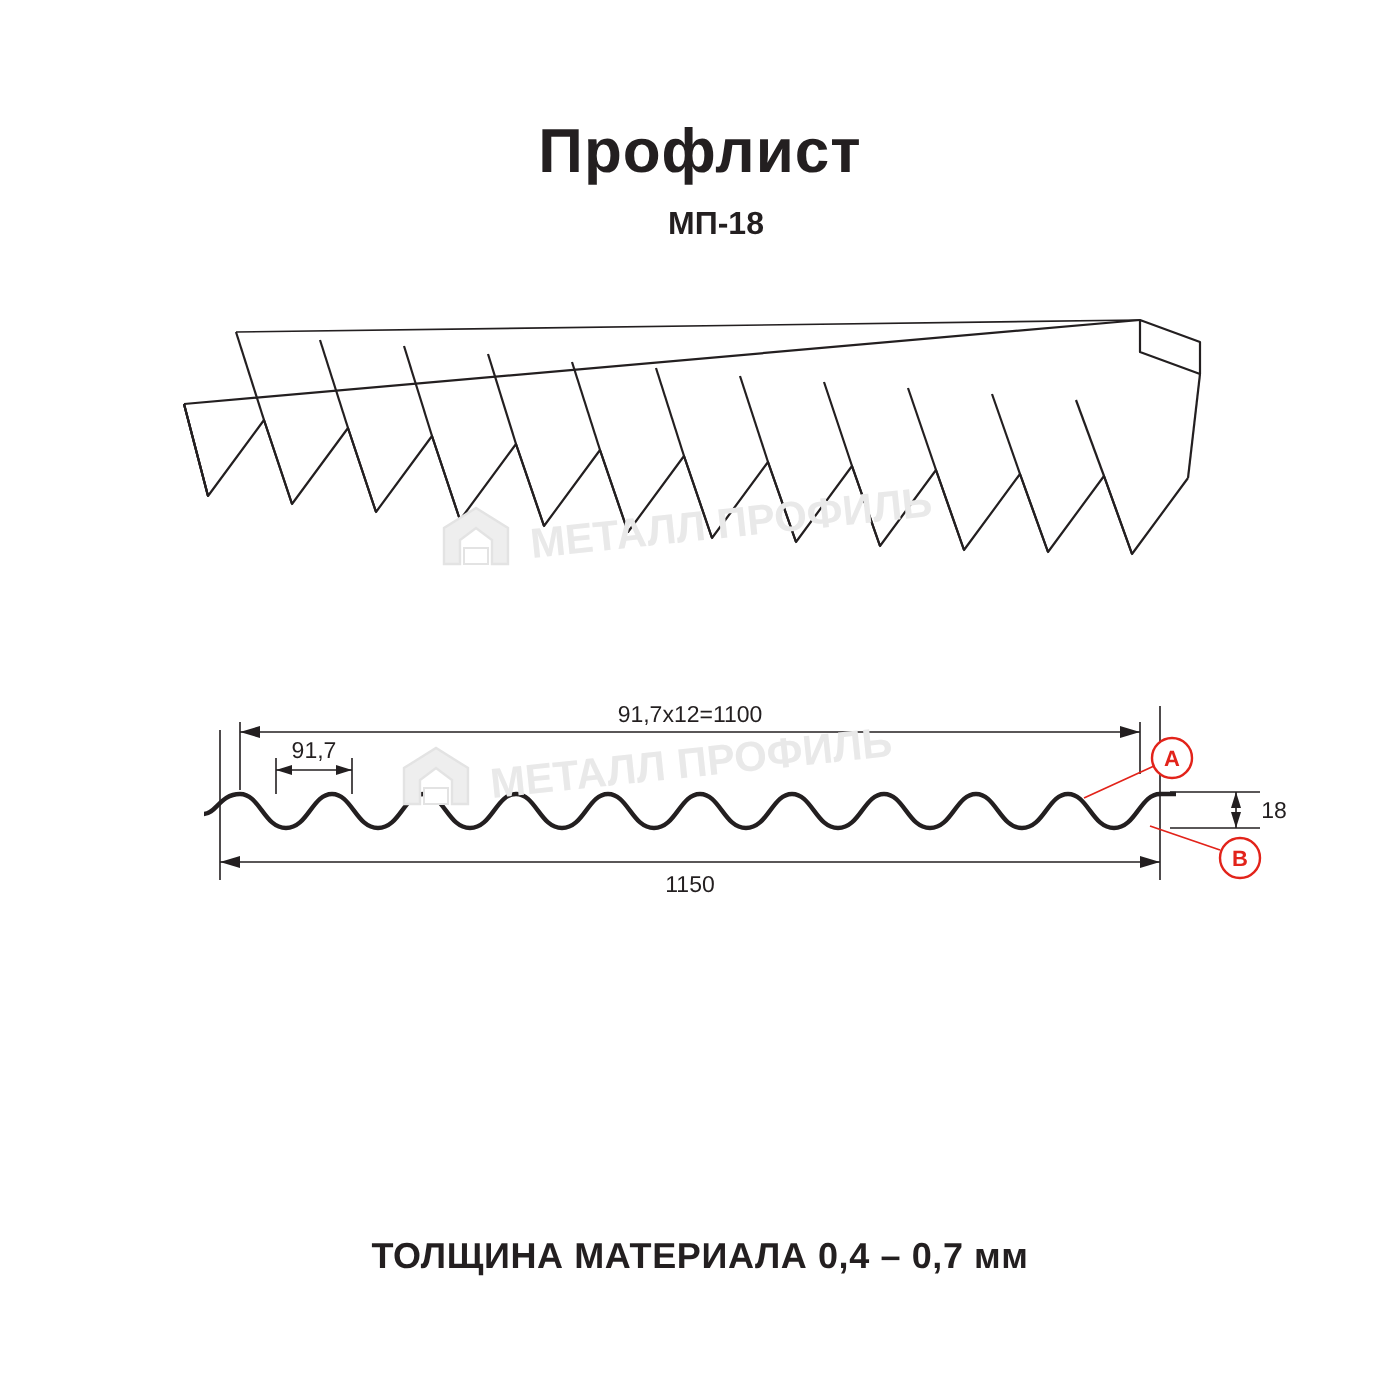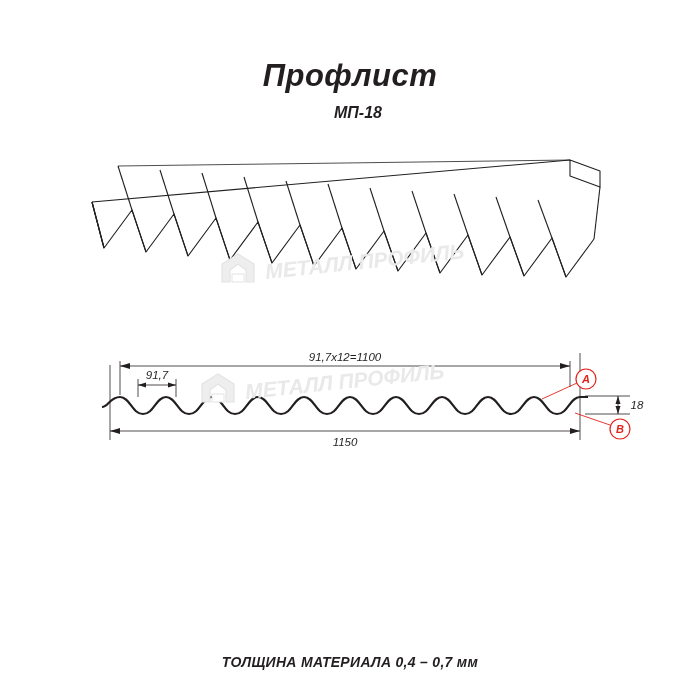--- a/index.html
+++ b/index.html
@@ -12,21 +12,20 @@
     background: #ffffff;
     font-family: "Liberation Sans", sans-serif;
     color: #231f20;
     overflow: hidden;
     position: relative;
   }
   .page {
     position: relative;
     width: 700px;
     height: 667px;
-    font-style: italic;
   }
   .title {
     position: absolute;
     top: 58px;
     left: 0;
     width: 700px;
     text-align: center;
     font-size: 31px;
     font-weight: bold;
     letter-spacing: 0.5px;
@@ -36,25 +35,25 @@
     top: 104px;
     left: 0;
     width: 700px;
     text-align: center;
     font-size: 16px;
     font-weight: bold;
     padding-left: 8px;
   }
   .footer-note {
     position: absolute;
-    top: 654px;
+    top: 618px;
     left: 0;
     width: 700px;
     text-align: center;
-    font-size: 14px;
+    font-size: 18px;
     font-weight: bold;
     letter-spacing: 0.3px;
   }
   .art-top {
     position: absolute;
     left: 70px;
     top: 140px;
     width: 560px;
     height: 180px;
   }

